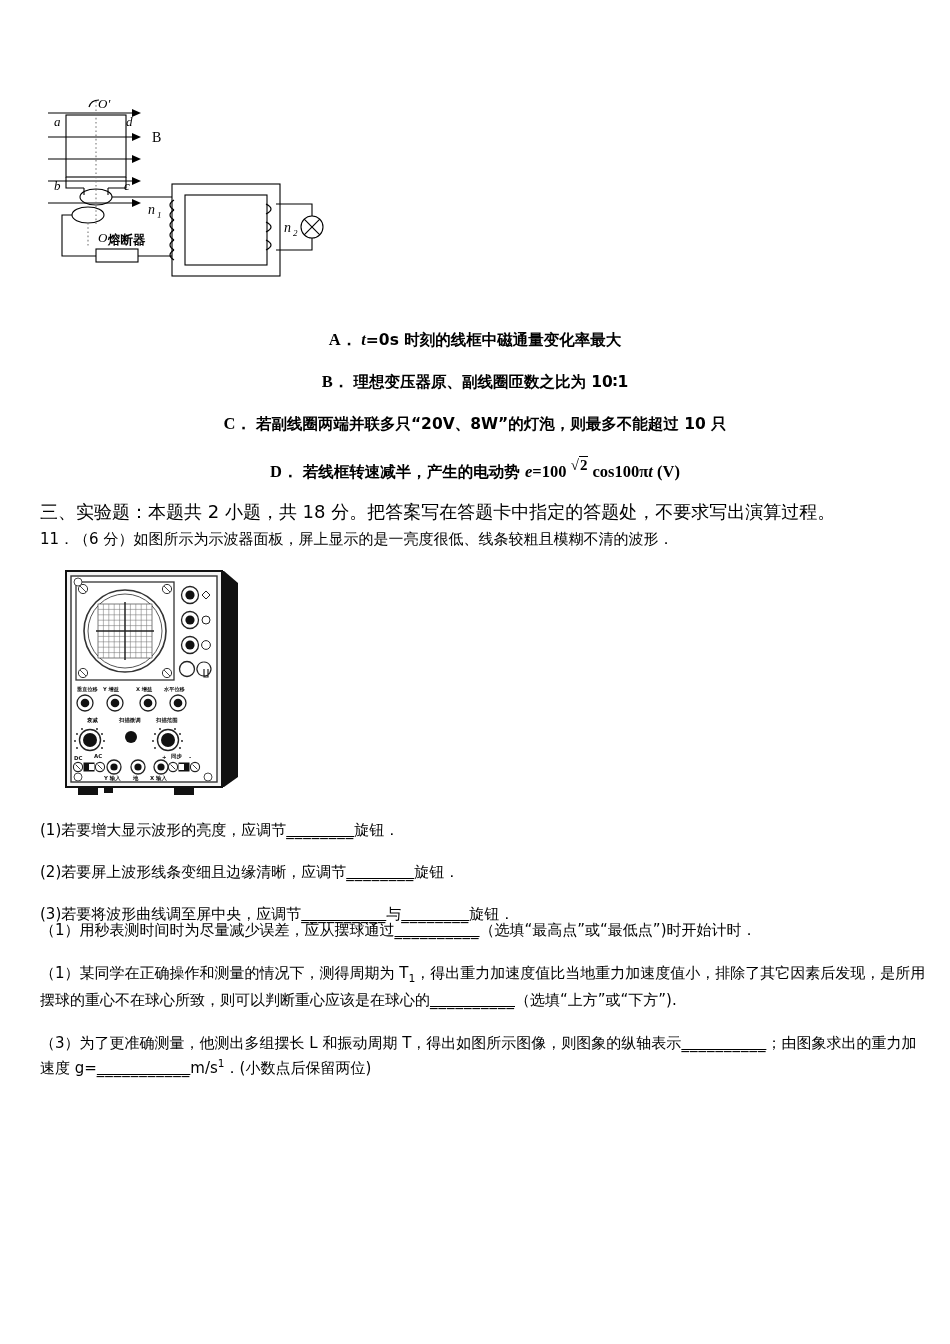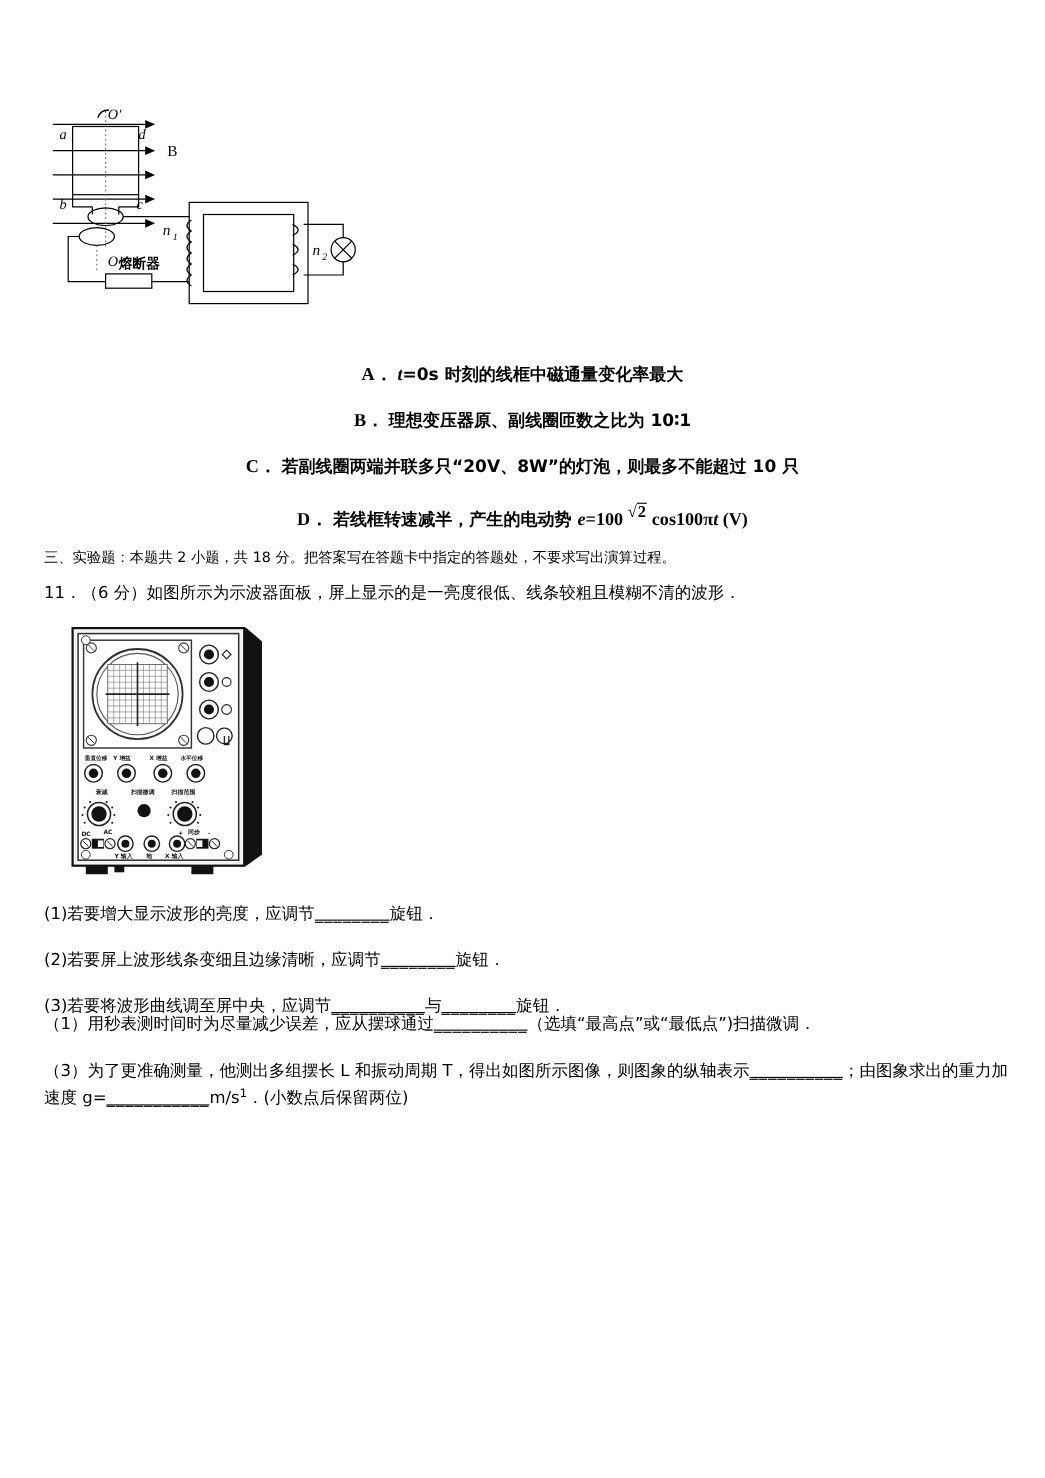--- a/index.html
+++ b/index.html
@@ -30,21 +30,21 @@
   .opt .lbl{font-weight:bold;font-family:"Liberation Serif",serif;}
   .opt .cn{font-family:"DejaVu Sans","Liberation Sans",sans-serif;font-weight:bold;font-size:15.5px;}
   .ital{font-style:italic;}
   .sqrt{display:inline-block;position:relative;top:-7px;font-size:15px;}
   .sqrt .bar{border-top:1px solid #000;padding:0 1px;}
 
   
   .sec{
     position:absolute;left:40px;top:498px;width:880px;
     font-family:"DejaVu Sans","Liberation Sans",sans-serif;
-    font-size:13px;line-height:1.6;white-space:nowrap;
+    font-size:18px;line-height:1.6;white-space:nowrap;
   }
   .q11{
     position:absolute;left:40px;top:527px;width:880px;
     font-family:"DejaVu Sans","Liberation Sans",sans-serif;
     font-size:15px;line-height:1.6;white-space:nowrap;
   }
 
   
   .fig2{position:absolute;left:56px;top:565px;width:200px;height:230px;}
   .fig2 svg{display:block;}
@@ -356,23 +356,26 @@
       <span>(2)若要屏上波形线条变细且边缘清晰，应调节</span><span class="blank">________</span><span>旋钮．</span>
     </div>
     <div class="line">
       <span>(3)若要将波形曲线调至屏中央，应调节</span><span class="blank">__________</span><span>与</span><span class="blank">________</span><span>旋钮．</span>
     </div>
   </div>
 
   <div class="q12">
 
     <div class="line nowrap">
-      <span>（1）用秒表测时间时为尽量减少误差，应从摆球通过</span><span class="blank">__________</span><span>（选填“最高点”或“最低点”)扫描微调．</span>
-    </div>
-
+      <span>（1）用秒表测时间时为尽量减少误差，应从摆球通过</span><span class="blank">__________</span><span>（选填“最高点”或“最低点”)时开始计时．</span>
+    </div>
+
+    <div class="line wrapline">
+      <span>（1）某同学在正确操作和测量的情况下，测得周期为 T</span><sub>1</sub><span>，得出重力加速度值比当地重力加速度值小，排除了其它因素后发现，是所用摆球的重心不在球心所致，则可以判断重心应该是在球心的</span><span class="blank">__________</span><span>（选填“上方”或“下方”).</span>
+    </div>
 
 
     <div class="line wrapline">
       <span>（3）为了更准确测量，他测出多组摆长 L 和振动周期 T，得出如图所示图像，则图象的纵轴表示</span><span class="blank">__________</span><span>；由图象求出的重力加速度 g=</span><span class="blank">___________</span><span>m/s</span><sup>1</sup><span>．(小数点后保留两位)</span>
     </div>
   </div>
 
 </div>
 
 </body></html>

